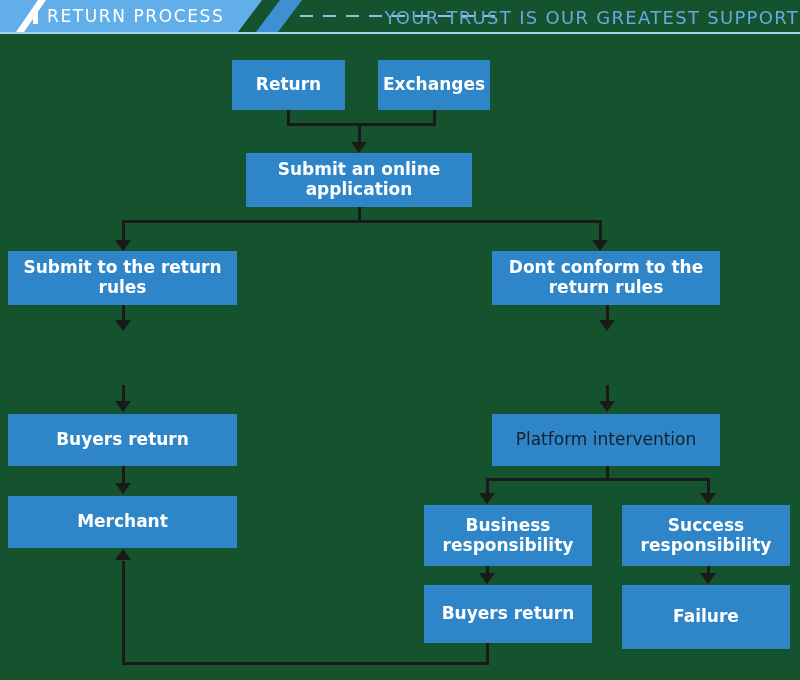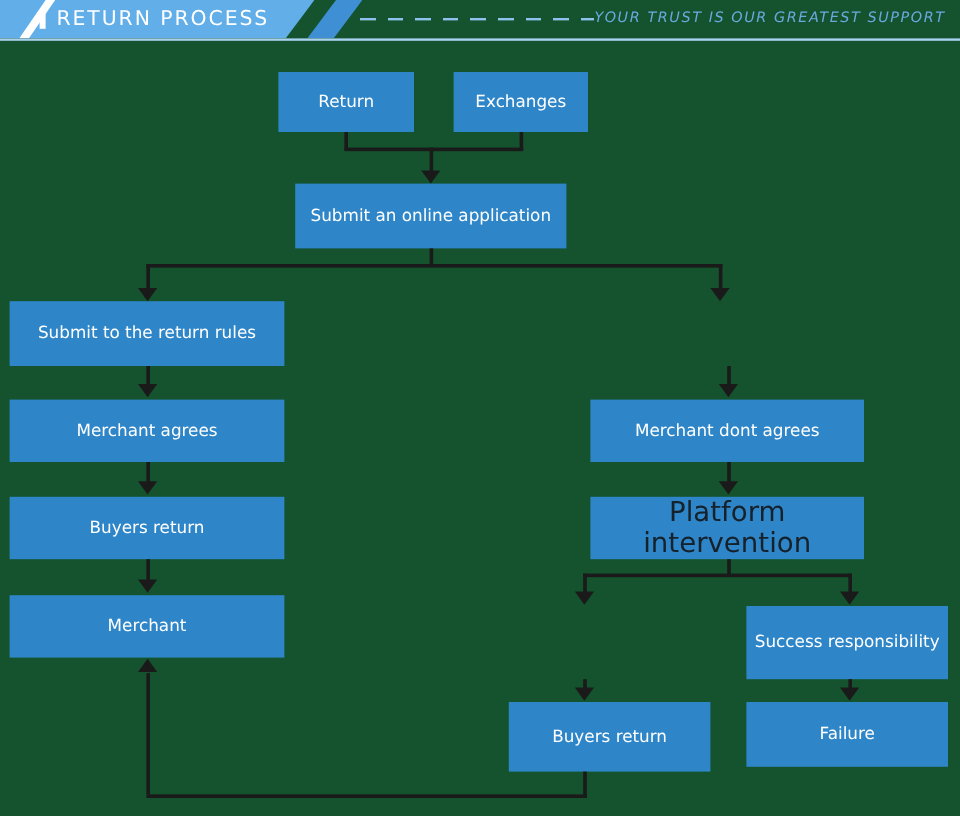--- a/index.html
+++ b/index.html
@@ -60,49 +60,48 @@
   }
   .header-dashes {
     position: absolute;
     left: 300px; top: 15px;
     width: 195px; height: 2px;
     background: repeating-linear-gradient(to right,
       #8dc2ec 0px, #8dc2ec 13px, rgba(255,255,255,0) 13px, rgba(255,255,255,0) 23px);
   }
   .header-tagline {
     position: absolute;
-    right: 12px; top: 7px;
+    right: 1px; top: 7px;
     color: #6aa9e0;
-    font-size: 12px;
-    font-style: italic;
+    font-size: 18px;
     letter-spacing: 1.3px;
     white-space: nowrap;
   }
   .header-underline {
     position: absolute;
     left: 0; top: 32px;
     width: 800px; height: 2px;
     background: #a9d2f0;
   }
 
   
   .node {
     position: absolute;
     background: #2e86c8;
     color: #ffffff;
     display: flex;
     align-items: center;
     justify-content: center;
     text-align: center;
-    font-weight: normal;
-    font-size: 14px;
+    font-weight: bold;
+    font-size: 17px;
     line-height: 1.15;
     padding: 2px 4px;
   }
-  .node.dark-text { color: #15212b; font-weight: normal; font-size: 23px; }
+  .node.dark-text { color: #15212b; font-weight: normal; font-size: 17px; }
 
   
   .line-v, .line-h {
     position: absolute;
     background: #1a1a1a;
   }
   .line-v { width: 3px; }
   .line-h { height: 3px; }
   .arrow-down, .arrow-up {
     position: absolute;
@@ -130,37 +129,37 @@
   </div>
 
   <div class="node" style="left:232px; top:60px; width:113px; height:50px;">Return</div>
 
   <div class="node" style="left:246px; top:153px; width:226px; height:54px;">Submit an online application</div>
 
   <div class="node" style="left:378px; top:60px; width:112px; height:50px;">Exchanges</div>
 
   <div class="node" style="left:8px; top:251px; width:229px; height:54px;">Submit to the return rules</div>
 
-  <div class="node" style="left:8px; top:333px; width:229px; height:52px;">Merchant agrees</div>
 
   <div class="node" style="left:8px; top:414px; width:229px; height:52px;">Buyers return</div>
 
   <div class="node" style="left:8px; top:496px; width:229px; height:52px;">Merchant</div>
 
-
-  <div class="node" style="left:492px; top:333px; width:228px; height:52px;">Merchant dont agrees</div>
+  <div class="node" style="left:492px; top:251px; width:228px; height:54px;">Dont conform to the return rules</div>
+
 
   <div class="node dark-text" style="left:492px; top:414px; width:228px; height:52px;">Platform intervention</div>
 
+  <div class="node" style="left:424px; top:505px; width:168px; height:61px;">Business responsibility</div>
 
   <div class="node" style="left:622px; top:505px; width:168px; height:61px;">Success responsibility</div>
 
   <div class="node" style="left:424px; top:585px; width:168px; height:58px;">Buyers return</div>
 
-  <div class="node" style="left:622px; top:585px; width:168px; height:54px;">Failure</div>
+  <div class="node" style="left:622px; top:585px; width:168px; height:64px;">Failure</div>
 
   <div class="line-v" style="left:287px; top:110px; height:15px;"></div>
   <div class="line-v" style="left:433px; top:110px; height:15px;"></div>
   <div class="line-h" style="left:287px; top:123px; width:149px;"></div>
   <div class="line-v" style="left:358px; top:123px; height:21px;"></div>
   <div class="arrow-down" style="left:351px; top:142px;"></div>
 
   <div class="line-v" style="left:358px; top:207px; height:15px;"></div>
   <div class="line-h" style="left:122px; top:220px; width:480px;"></div>
   <div class="line-v" style="left:122px; top:220px; height:22px;"></div>

